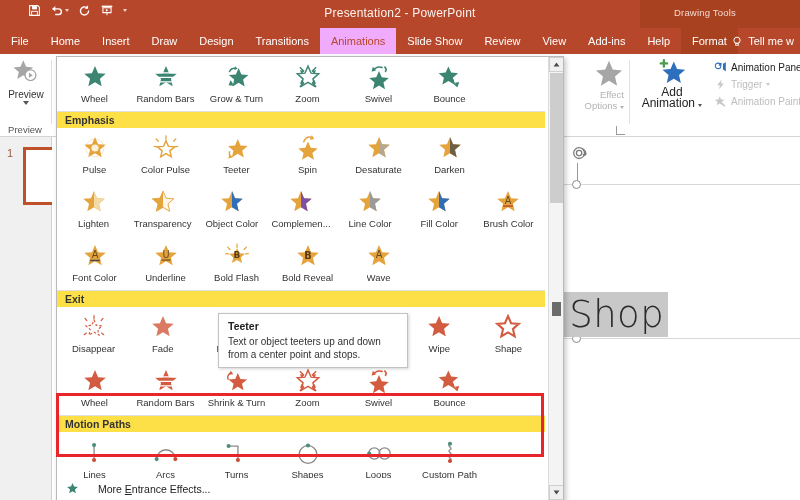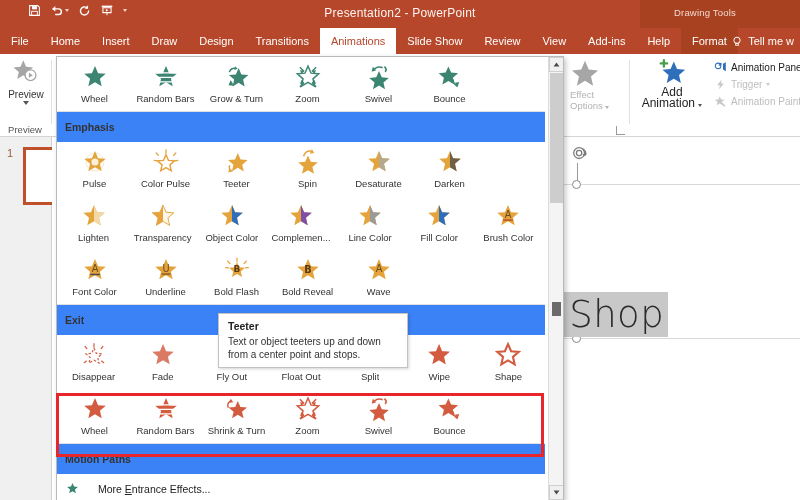--- a/index.html
+++ b/index.html
@@ -40,21 +40,21 @@
   
   .tabbar{
     position:absolute; left:0; top:28px; width:800px; height:26px;
     background:#b7472a;
   }
   .tabs{ position:absolute; left:0; top:0; display:flex; align-items:stretch; height:26px;}
   .tab{
     padding:0 11px; display:flex; align-items:center; justify-content:center;
     font-size:11px; color:#fff; cursor:pointer; white-space:nowrap; height:26px;
   }
-  .tab.active{ background:#ffffff; color:#b7472a; }
+  .tab.active{ background:#f0abfc; color:#b7472a; }
   .tab.ctx{ background:#a8411f; }
   .tellme{
     position:absolute; right:2px; top:0; height:26px; display:flex;
     align-items:center; gap:5px; color:#fff; font-size:11px; padding-right:4px;
     white-space:nowrap; overflow:hidden; cursor:pointer;
   }
 
   
   .ribbon{
     position:absolute; left:0; top:54px; width:800px; height:83px;
@@ -76,21 +76,21 @@
   .btn-preview .lbl{ font-size:10px; color:#333; margin-top:1px; }
   .dropcaret{
     width:0;height:0;margin:1px auto 0;
     border-left:3.5px solid transparent;border-right:3.5px solid transparent;
     border-top:4px solid #555;
   }
 
   
   .eff-grp{ left:566px; width:62px; }
   .btn-eff{
-    position:absolute; left:4px; top:5px; width:54px; text-align:left;
+    position:absolute; left:4px; top:5px; width:54px; text-align:right;
     cursor:pointer; color:#b3b3b3;
   }
   .btn-eff .lbl{ font-size:9.5px; line-height:11px; }
   .dlg-launcher{
     position:absolute; right:3px; bottom:2px; width:9px; height:9px;
     border:1px solid #9a9a9a; border-top:none; border-right:none; cursor:pointer;
   }
 
   
   .adv-grp{ left:630px; width:170px; }
@@ -148,21 +148,21 @@
 
   
   .gallery{
     position:absolute; left:56px; top:56px; width:508px; height:445px;
     background:#fff; border:1px solid #b9b9b9;
     box-shadow:2px 2px 5px rgba(0,0,0,.22);
     overflow:hidden;
   }
   .gal-body{ position:absolute; left:0; top:0; width:488px; }
   .section-head{
-    height:31px; background:#3b82f6; display:flex; align-items:center;
+    height:17px; background:#fde047; display:flex; align-items:center;
     padding-left:8px; font-size:10.5px; font-weight:bold; color:#333;
     border-top:1px solid #e0e0e0;
   }
   .eff-row{ display:flex; height:54px; padding:3px 2px 0 2px; }
   .eff-cell{
     width:71px; cursor:pointer; padding-top:3px;
     display:flex; flex-direction:column; align-items:center;
   }
   .eff-cell .cap{
     font-size:9.5px; color:#333; margin-top:2px; line-height:11px;

